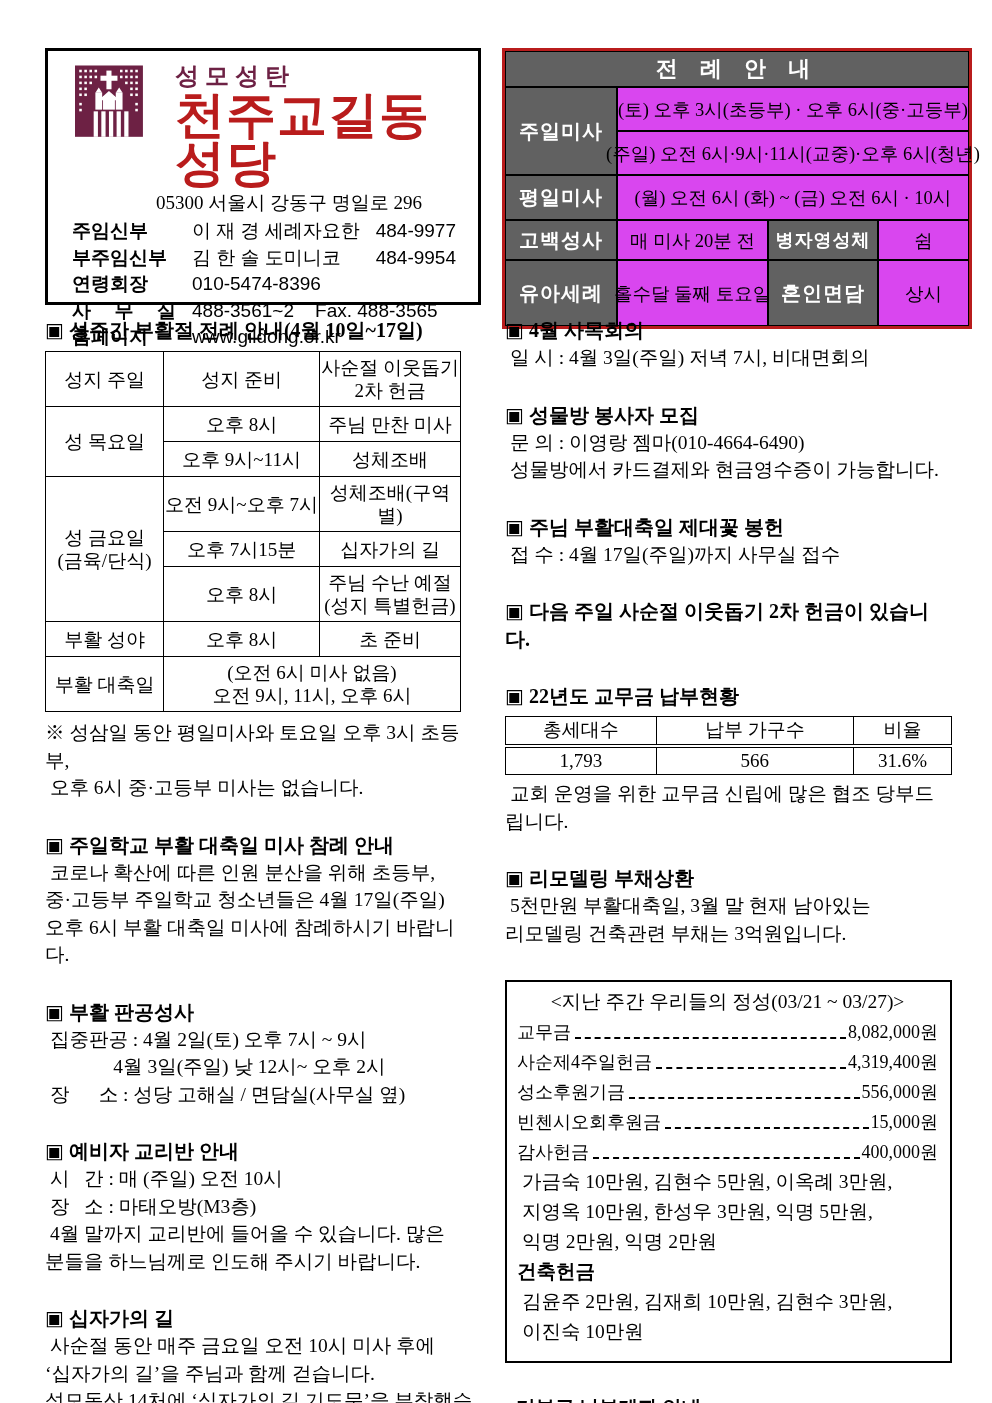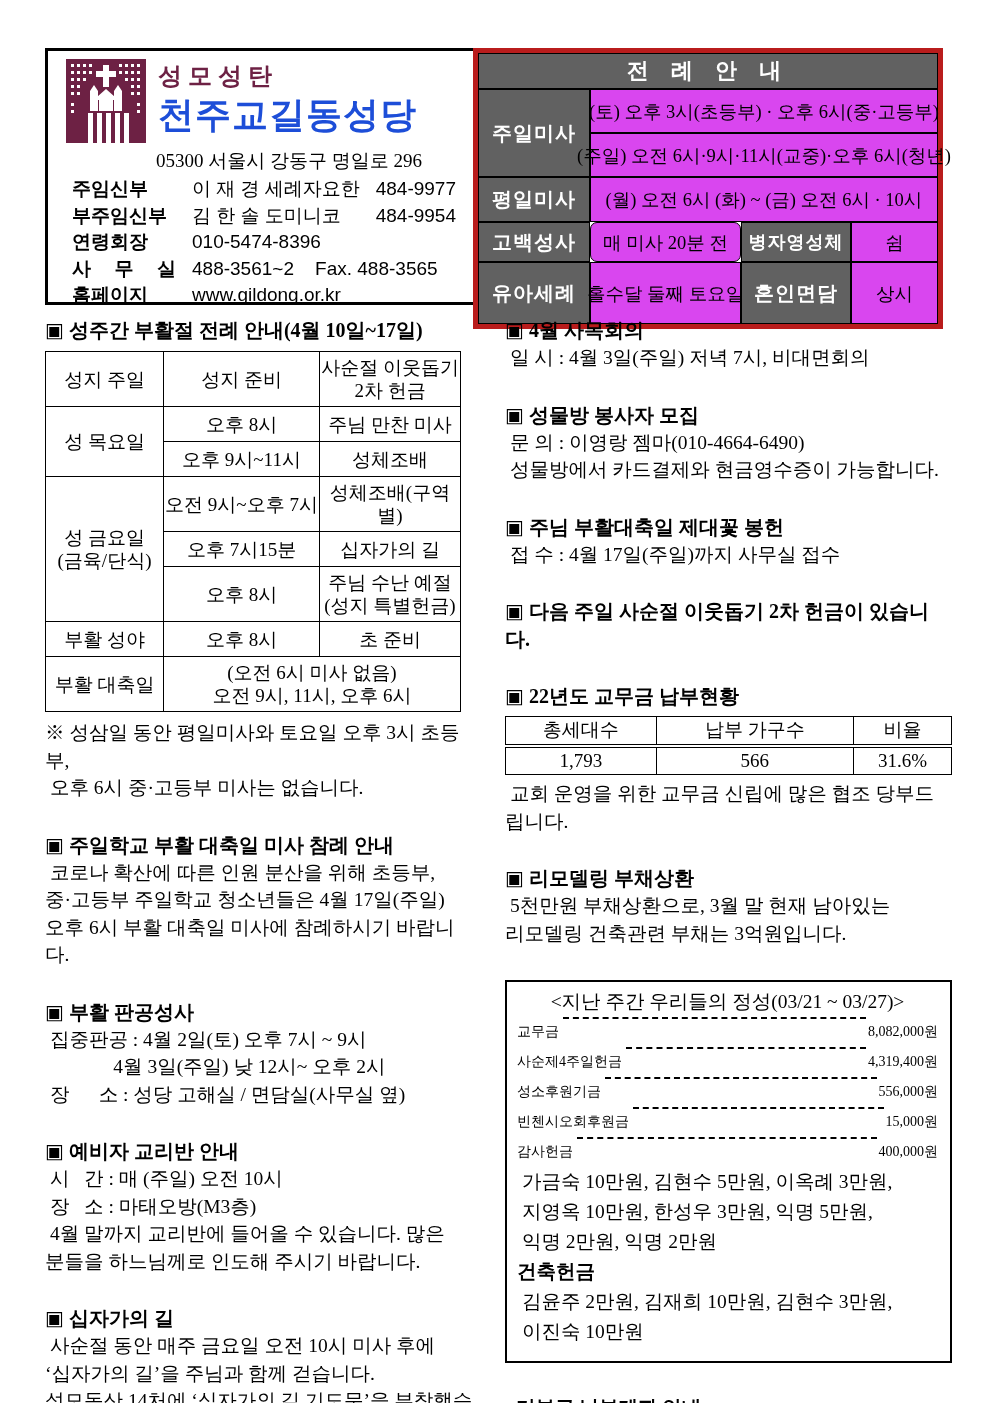--- a/index.html
+++ b/index.html
@@ -9,44 +9,44 @@
     background:#ffffff; color:#000;
     font-family:"Liberation Serif","DejaVu Serif",serif;
     font-size:19px; overflow:hidden;
   }
 
   
   .header-left {
     position:absolute; left:45px; top:48px; width:436px; height:257px;
     border:3px solid #000; padding:8px 0 0 0;
   }
-  .hl-top { display:flex; align-items:flex-start; padding-left:18px; }
+  .hl-top { display:flex; align-items:flex-start; padding-left:27px;gap:20px; }
   .hl-titles { margin-left:12px; padding-top:2px; }
   .hl-small-title {
     font-family:"Liberation Sans","DejaVu Sans",sans-serif;
     font-weight:bold; font-size:24px; letter-spacing:6px; color:#6d2144; line-height:30px;
   }
   .hl-name {
     font-family:"Liberation Sans","DejaVu Sans",sans-serif;
-    font-weight:bold; font-size:36px; letter-spacing:1px; color:#1d4ed8; line-height:48px;
+    font-weight:bold; font-size:50px; letter-spacing:1px; color:#b91c1c; line-height:48px;
   }
   .hl-address { font-size:19px; margin:3px 0 2px 0; padding-left:108px; white-space:pre-wrap; }
   .hl-info { padding:0 22px 0 24px; }
   .hl-row { display:flex; align-items:baseline; line-height:26.5px; }
   .hl-label {
     font-family:"Liberation Sans","DejaVu Sans",sans-serif;
     font-weight:bold; width:104px; flex:0 0 auto; white-space:pre; text-align-last:justify;
   }
   .hl-value { margin-left:16px; white-space:pre-wrap; font-family:"Liberation Sans","DejaVu Sans",sans-serif; }
   .hl-phone { margin-left:auto; font-family:"Liberation Sans","DejaVu Sans",sans-serif; }
 
   
   .header-right {
-    position:absolute; left:473px; top:48px; width:470px; height:281px;
-    border:5px solid #b91c1c; display:grid;
+    position:absolute; left:502px; top:48px; width:470px; height:281px;
+    border:3px solid #b91c1c; display:grid;
     grid-template-columns:112px 151px 110px 1fr;
     grid-template-rows:36px 44px 44px 45px 40px 1fr;
   }
   .cell { border:1.5px solid #000; display:flex; align-items:center; justify-content:center; text-align:center; }
   .dk {
     background:#616161; color:#fff;
     font-family:"Liberation Sans","DejaVu Sans",sans-serif;
     font-weight:bold; font-size:20px; letter-spacing:1px;
   }
   .wt { background:#d946ef; font-size:18.5px; white-space:nowrap;text-align:center; }
@@ -73,21 +73,21 @@
   .dues-table { border-collapse:collapse; width:100%; margin-top:6px; }
   .dues-table td {
     border:1.8px solid #000; text-align:center; font-size:19px; height:29px; vertical-align:middle;
   }
   .dues-table tr.hdr td { border-bottom:4px double #000; }
   .dues-note { margin-top:5px; }
 
   
   .off-box { border:2.5px solid #000; margin-top:33px; padding:5px 12px 14px 10px; }
   .off-title { text-align:center; font-size:19.5px; line-height:30px; white-space:pre-wrap; }
-  .off-row { display:flex; align-items:flex-start; line-height:30px; font-size:14px; }
+  .off-row { display:flex; align-items:flex-end; line-height:30px; font-size:18px; }
   .off-label { flex:0 0 auto; white-space:pre-wrap; }
   .off-filler { flex:1 1 auto; border-bottom:2.5px dashed #000; margin:0 2px 8px 4px; min-width:20px; }
   .off-amount { flex:0 0 auto; }
   .off-sub { white-space:pre-wrap; line-height:30px; font-size:19.5px; }
   .off-subhead { font-weight:bold; line-height:30px; font-size:19.5px; }
 
   .acct { margin-top:30px; }
   .acct .lines { line-height:30px; }
 
   .logo-svg { display:block; }
@@ -198,21 +198,21 @@
     <div class="cell dk lit-title">전 례 안 내</div>
 
     <div class="cell dk" style="grid-column:1;grid-row:2 / span 2;">주일미사</div>
     <div class="cell wt" style="grid-column:2 / -1;grid-row:2;">(토) 오후 3시(초등부) · 오후 6시(중·고등부)</div>
     <div class="cell wt" style="grid-column:2 / -1;grid-row:3;">(주일) 오전 6시·9시·11시(교중)·오후 6시(청년)</div>
 
     <div class="cell dk" style="grid-column:1;grid-row:4;">평일미사</div>
     <div class="cell wt" style="grid-column:2 / -1;grid-row:4;">(월) 오전 6시  (화) ~ (금) 오전 6시 · 10시</div>
 
     <div class="cell dk" style="grid-column:1;grid-row:5;">고백성사</div>
-    <div class="cell wt" style="grid-column:2;grid-row:5;border-radius:7px;">매 미사 20분 전</div>
+    <div class="cell wt" style="grid-column:2;grid-row:5;">매 미사 20분 전</div>
     <div class="cell dk" style="grid-column:3;grid-row:5;font-size:18px;">병자영성체</div>
     <div class="cell wt" style="grid-column:4;grid-row:5;">쉼</div>
 
     <div class="cell dk" style="grid-column:1;grid-row:6;">유아세례</div>
     <div class="cell wt" style="grid-column:2;grid-row:6;">홀수달 둘째 토요일</div>
     <div class="cell dk" style="grid-column:3;grid-row:6;">혼인면담</div>
     <div class="cell wt" style="grid-column:4;grid-row:6;">상시</div>
   </div>
 
   <div class="col-left">
@@ -328,21 +328,21 @@
           <td>566</td>
           <td>31.6%</td>
         </tr>
       </tbody>
         </table>
       <div class="lines dues-note"> 교회 운영을 위한 교무금 신립에 많은 협조 당부드립니다.</div>
     </div>
 
     <div class="sec">
       <div class="sec-title">▣ 리모델링 부채상환</div>
-      <div class="lines"><div> 5천만원 부채상환으로, 3월 말 현재 남아있는</div><div>리모델링 건축관련 부채는 3억원입니다.</div></div>
+      <div class="lines"><div> 5천만원 부활대축일, 3월 말 현재 남아있는</div><div>리모델링 건축관련 부채는 3억원입니다.</div></div>
     </div>
 
     <div class="off-box">
       <div class="off-title">&lt;지난 주간 우리들의 정성(03/21 ~ 03/27)&gt;</div>
 
       <div class="off-row">
         <span class="off-label">교무금</span>
         <span class="off-filler"></span>
         <span class="off-amount">8,082,000원</span>
       </div>

